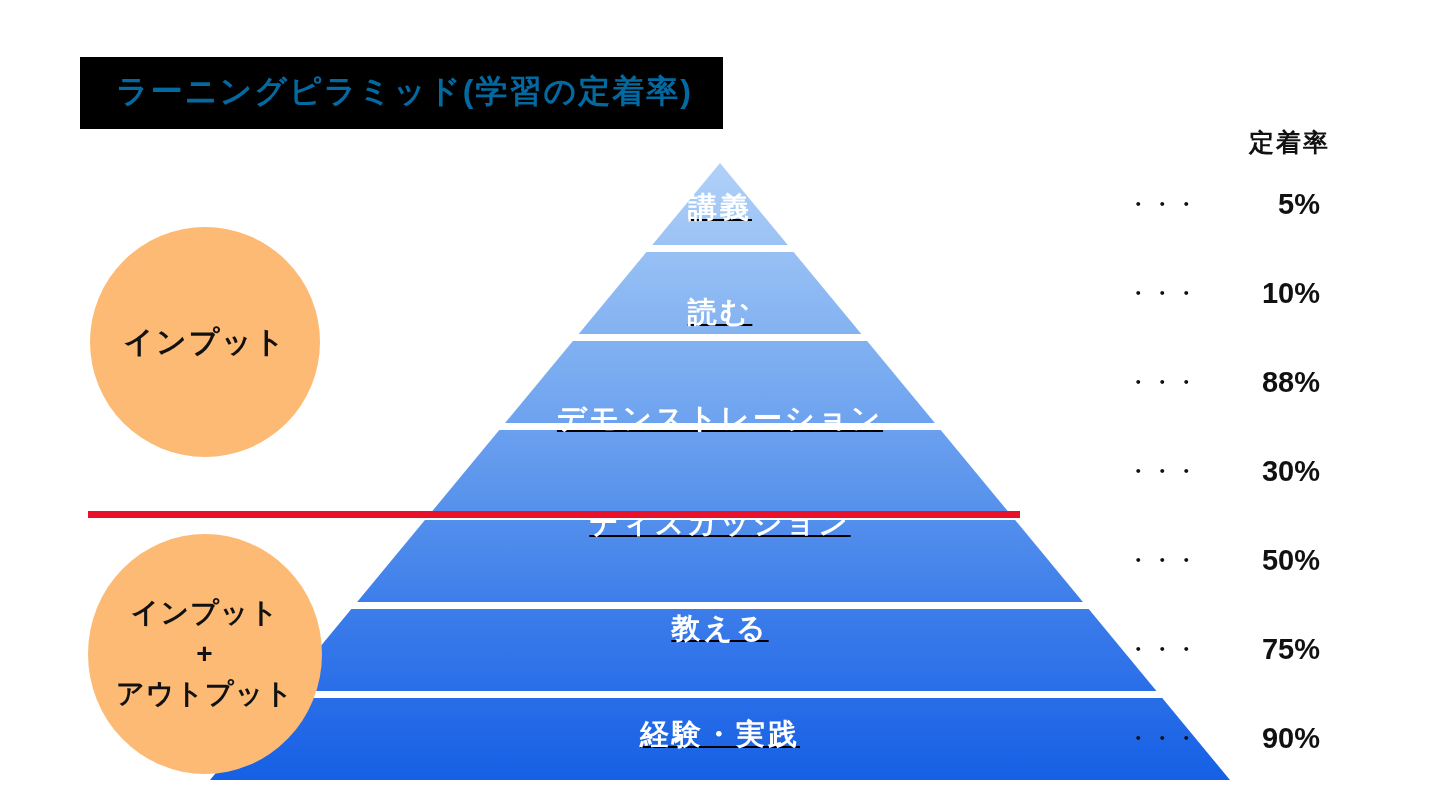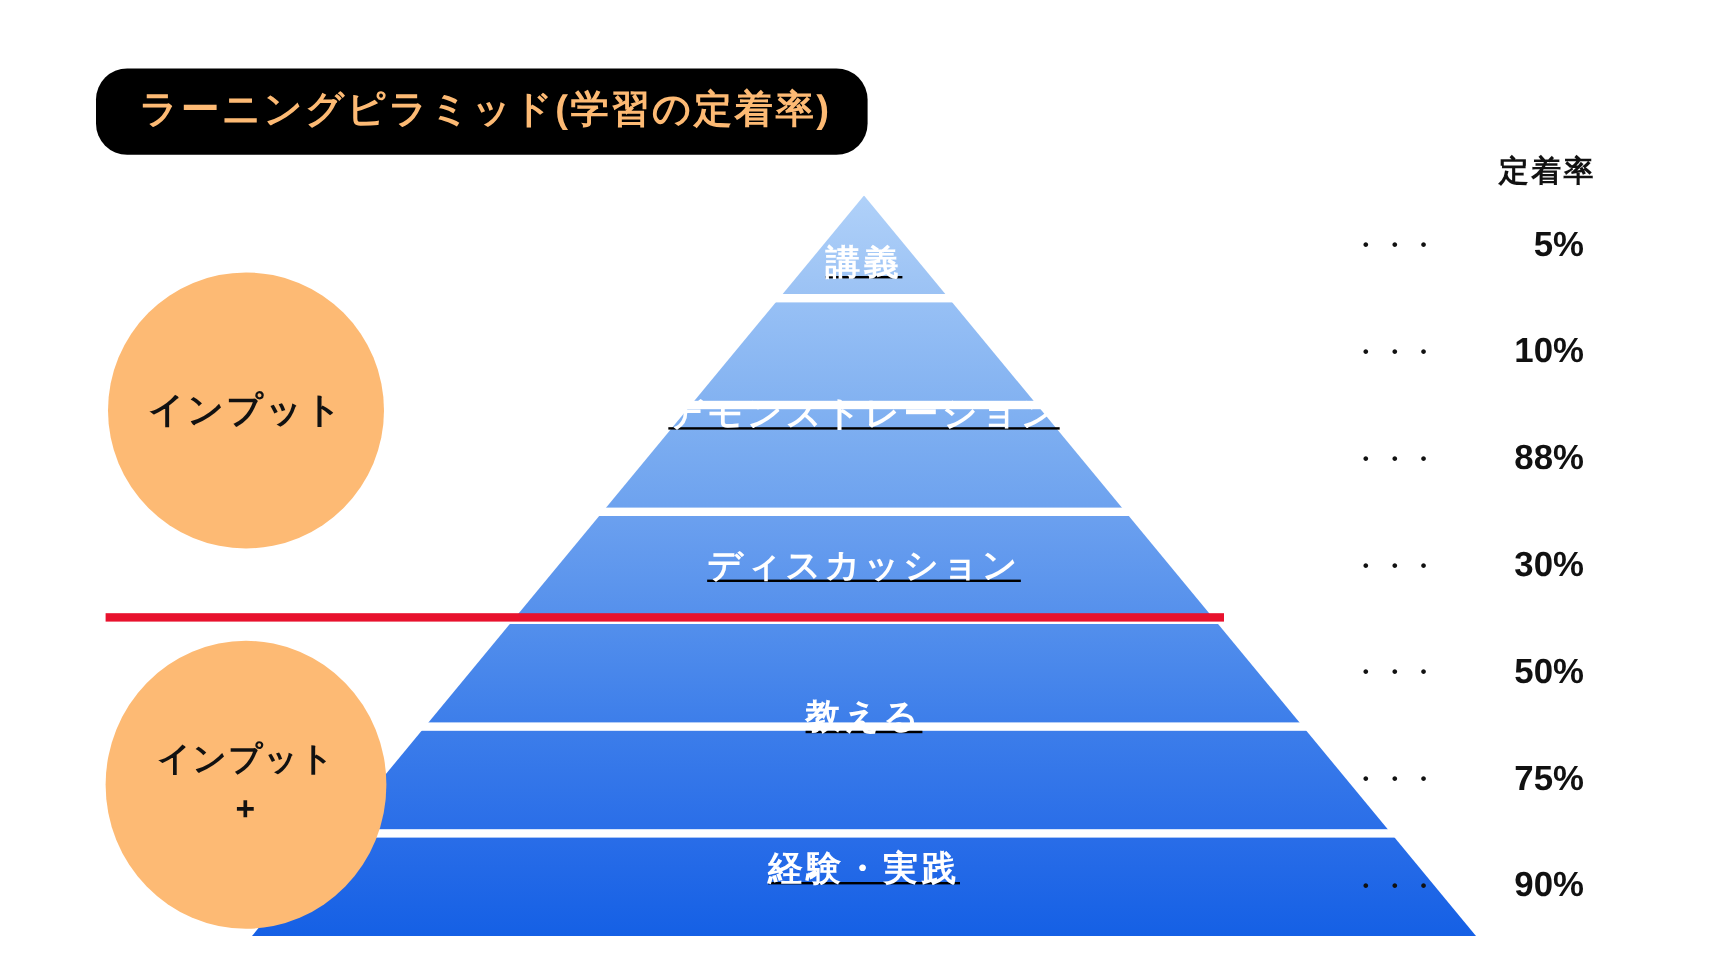--- a/index.html
+++ b/index.html
@@ -8,27 +8,26 @@
     position: relative;
     background: #ffffff;
     font-family: "Liberation Sans", "DejaVu Sans", sans-serif;
     overflow: hidden;
   }
 
   .title-box {
     position: absolute;
     left: 80px; top: 57px;
     background: #000000;
-    color: #fdba74;
+    color: #0369a1;
     font-size: 32px;
     font-weight: bold;
     padding: 13px 30px 15px 36px;
     letter-spacing: 2px;
     white-space: nowrap;
-    border-radius: 26px;
   }
 
   .retention-header {
     position: absolute;
     left: 1120px; top: 126px;
     width: 210px;
     text-align: right;
     font-size: 25px;
     font-weight: bold;
     color: #111111;
@@ -159,20 +158,23 @@
   <div class="band"></div>
   <div class="band"></div>
   <div class="band"></div>
 </div>
 
 <div class="labels-layer">
   <div class="label-row">
       <span>講義</span>
     </div>
   <div class="label-row">
+      <span>読む</span>
+    </div>
+  <div class="label-row">
       <span>デモンストレーション</span>
     </div>
   <div class="label-row">
       <span>ディスカッション</span>
     </div>
   <div class="label-row">
       <span>教える</span>
     </div>
   <div class="label-row">
       <span>経験・実践</span>
@@ -181,20 +183,21 @@
 
 <div class="red-line"></div>
 
 <div class="circle circle-top">
   <span>インプット</span>
 </div>
 
 <div class="circle circle-bottom">
   <span>インプット</span>
   <span>+</span>
+  <span>アウトプット</span>
 </div>
 
 <div class="rates-layer">
   <div class="rate-row">
     <span class="dots">・・・</span>
     <span class="rate">5%</span>
   </div>
   <div class="rate-row">
     <span class="dots">・・・</span>
     <span class="rate">10%</span>

